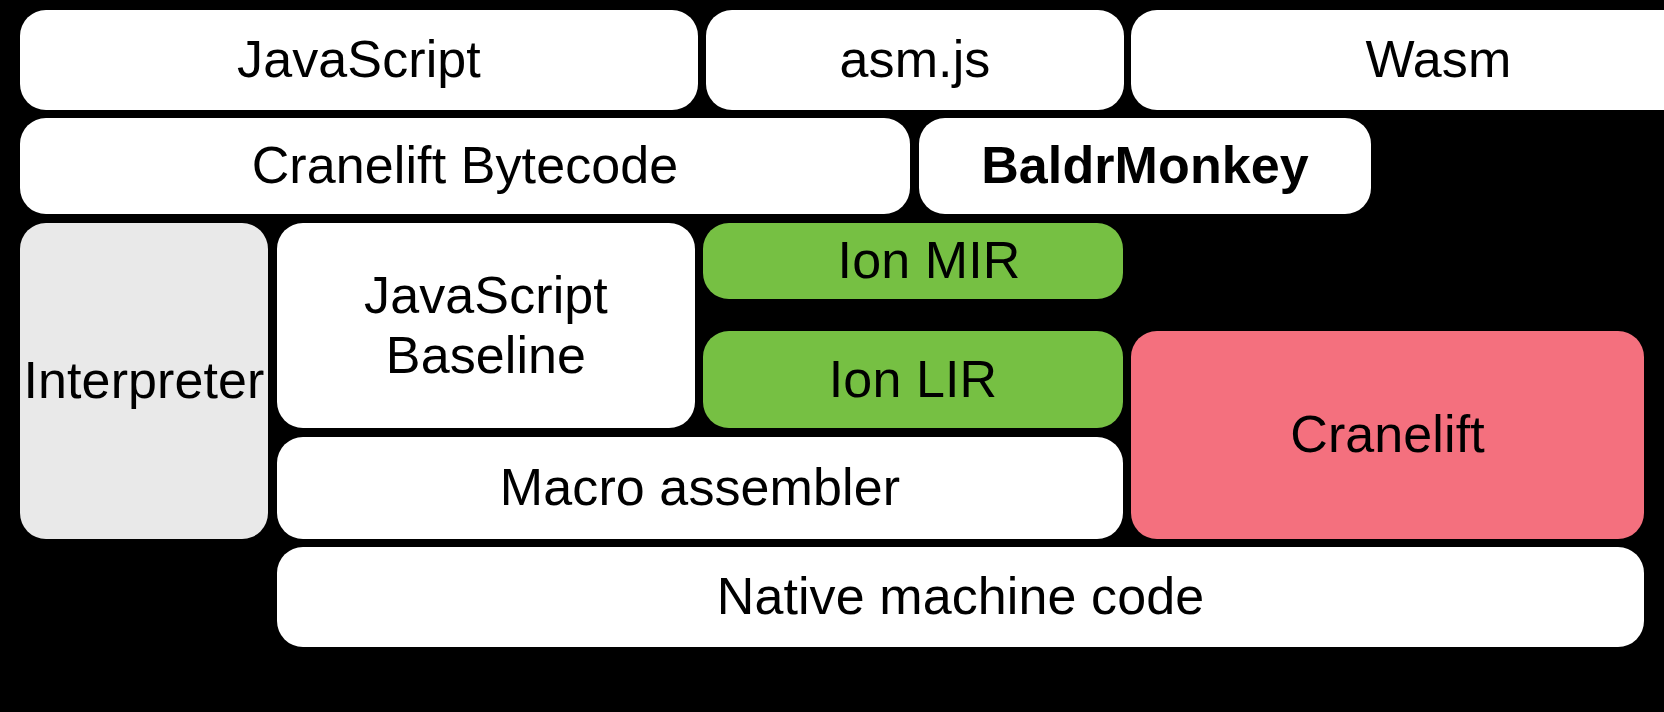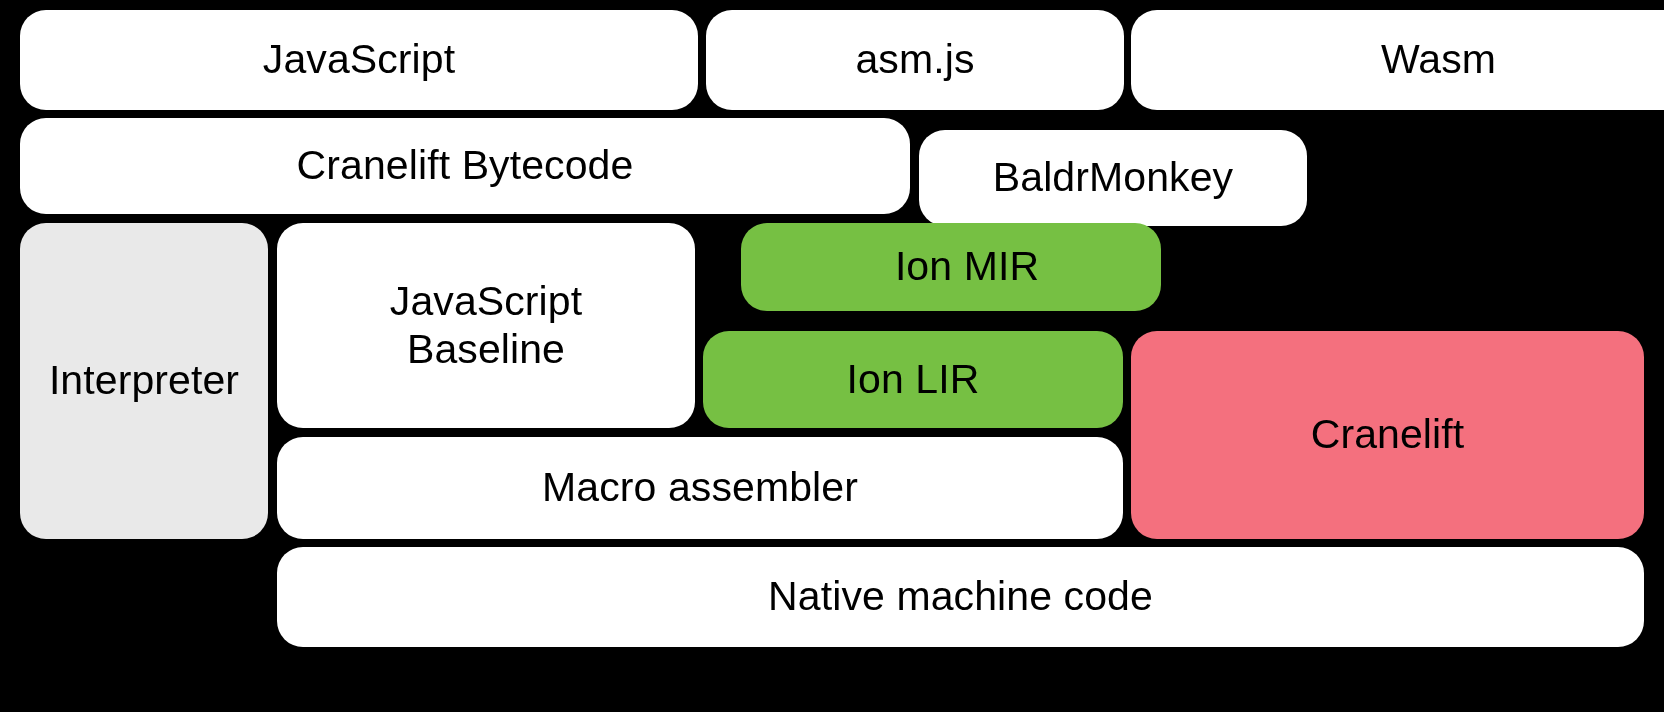--- a/index.html
+++ b/index.html
@@ -19,45 +19,45 @@
   }
   .node {
     position: absolute;
     box-sizing: border-box;
     display: flex;
     align-items: center;
     justify-content: center;
     text-align: center;
     border-radius: 26px;
     color: #000000;
-    font-size: 41px;
+    font-size: 52px;
     line-height: 1.15;
     font-weight: 400;
     letter-spacing: 0.1px;
     white-space: pre-line;
     user-select: none;
   }
   .fill-white   { background: #FFFFFF; }
   .fill-gray    { background: #E9E9E9; }
   .fill-green   { background: #76C043; }
   .fill-pink    { background: #F4707E; }
 
   
   .n-javascript      { left: 20px;   top: 10px;  width: 678px; height: 100px; }
   .n-asmjs           { left: 706px;  top: 10px;  width: 418px; height: 100px; }
   .n-wasm            { left: 1131px; top: 10px;  width: 615px; height: 100px; }
 
   
   .n-js-bytecode     { left: 20px;   top: 118px; width: 890px; height: 96px; }
-  .n-baldrmonkey     { left: 919px;  top: 130px; width: 388px; height: 96px; }
+  .n-baldrmonkey     { left: 919px;  top: 118px; width: 452px; height: 96px; font-weight: bold; }
 
   
   .n-interpreter     { left: 20px;   top: 223px; width: 248px; height: 316px; }
   .n-js-baseline     { left: 277px;  top: 223px; width: 418px; height: 205px; }
-  .n-ion-mir         { left: 741px;  top: 223px; width: 420px; height: 88px; padding-left: 32px; }
+  .n-ion-mir         { left: 703px;  top: 223px; width: 420px; height: 76px; padding-left: 32px; }
   .n-ion-lir         { left: 703px;  top: 331px; width: 420px; height: 97px; }
   .n-macro-assembler { left: 277px;  top: 437px; width: 846px; height: 102px; }
   .n-cranelift       { left: 1131px; top: 331px; width: 513px; height: 208px; }
 
   
   .n-native-code     { left: 277px;  top: 547px; width: 1367px; height: 100px; }
 </style>
 </head>
 <body>
 

